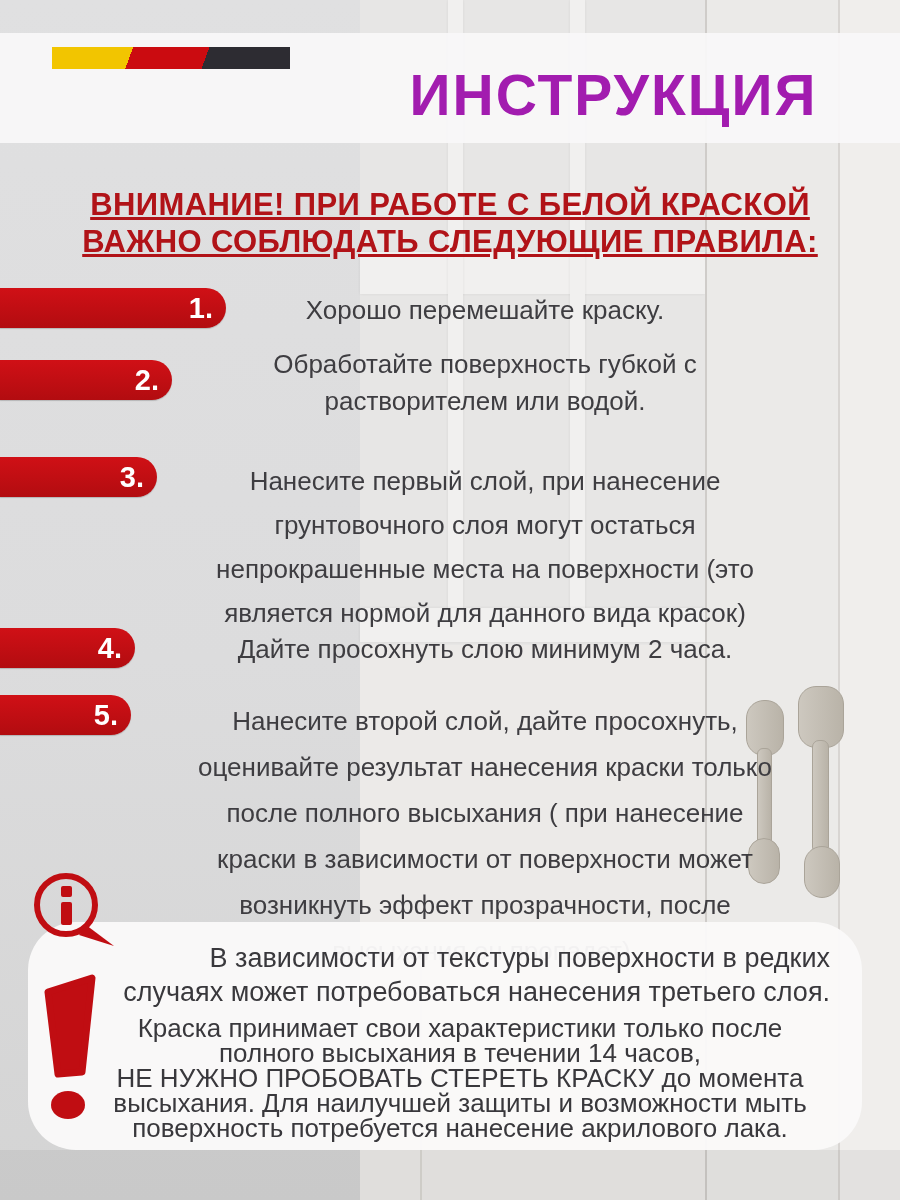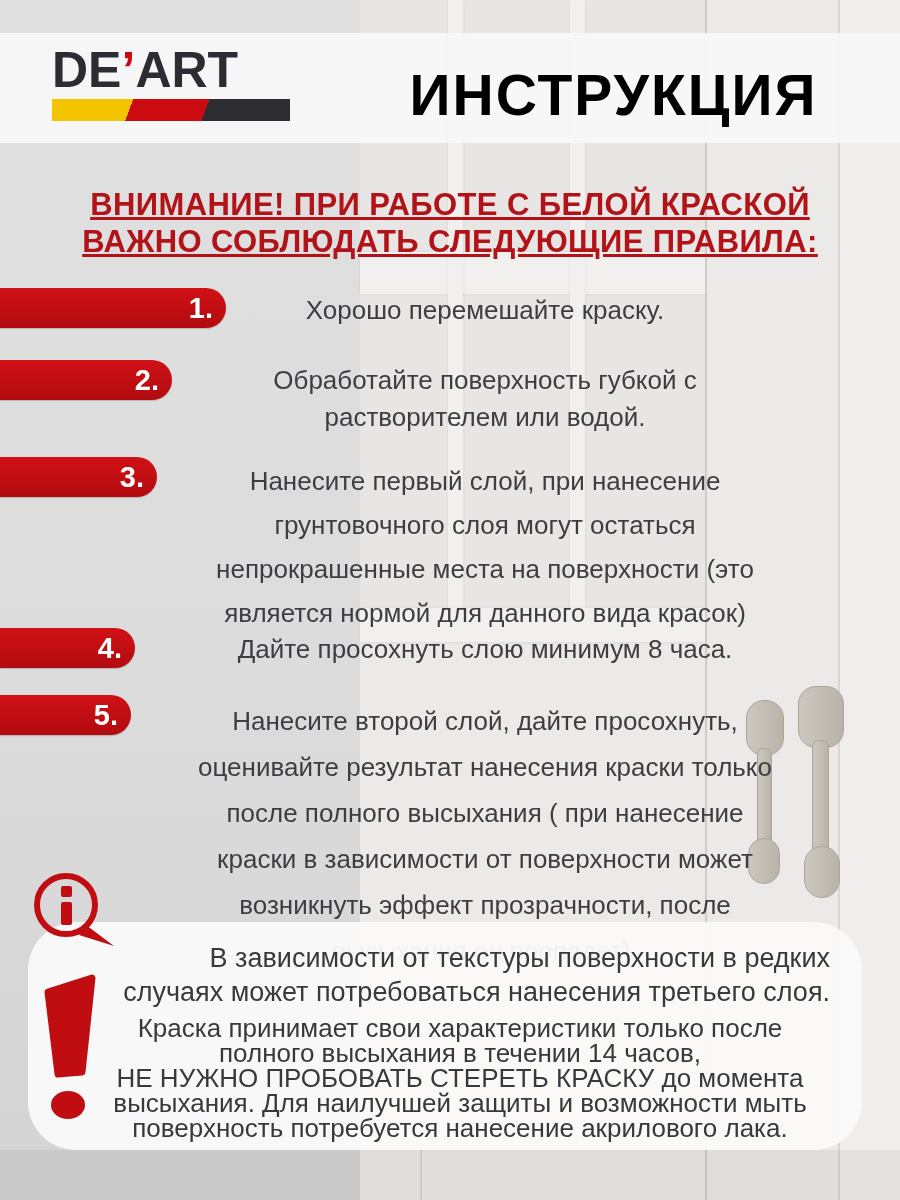--- a/index.html
+++ b/index.html
@@ -40,21 +40,21 @@
   .h-b-foot{left:804px;top:846px;width:34px;height:50px;}
 
   
   .band{left:0;top:33px;width:900px;height:110px;background:rgba(249,248,249,0.93);}
   .logo{left:52px;top:44px;width:240px;}
   .logo-text{font-size:50px;font-weight:800;letter-spacing:0;color:var(--logo-dark);line-height:52px;white-space:nowrap;}
   .logo-text .apos{color:var(--logo-red);}
   .logo-stripe{margin-top:3px;width:238px;height:22px;
     background:linear-gradient(110deg,var(--logo-yellow) 0 33%,var(--logo-red) 33% 64%,var(--logo-dark) 64% 100%);}
   .title{left:335px;right:8px;top:62px;text-align:center;font-size:57px;font-weight:800;
-    letter-spacing:2px;color:#000000;white-space:nowrap;}
+    letter-spacing:2px;color:#a21caf;white-space:nowrap;}
 
   
   .warning{left:0;right:0;top:186px;text-align:center;font-size:31px;font-weight:700;
     line-height:37px;color:var(--warnred);white-space:nowrap;letter-spacing:0.4px;text-decoration:underline;}
 
   
   .pill{height:40px;background:linear-gradient(180deg,#d01016,#b20c10);
     border-radius:0 21px 21px 0;box-shadow:0 1px 1px rgba(0,0,0,0.18);
     color:#fff;font-size:29px;font-weight:700;line-height:40px;text-align:right;
     padding-right:13px;box-sizing:border-box;}
@@ -89,38 +89,37 @@
 <div class="abs handle h-a-head"></div>
 <div class="abs handle h-a-stem"></div>
 <div class="abs handle h-a-foot"></div>
 <div class="abs handle h-b-head"></div>
 <div class="abs handle h-b-stem"></div>
 <div class="abs handle h-b-foot"></div>
 <div class="abs bg-bottom-shade"></div>
 
 <div class="abs band"></div>
 <div class="abs logo">
-  <div class="logo-text"><span>DE</span><span class="apos">’</span><span>ART</span></div>
   <div class="logo-stripe"></div>
 </div>
 <div class="abs title">ИНСТРУКЦИЯ</div>
 
 <div class="abs warning">ВНИМАНИЕ! ПРИ РАБОТЕ С БЕЛОЙ КРАСКОЙ<br>ВАЖНО СОБЛЮДАТЬ СЛЕДУЮЩИЕ ПРАВИЛА:</div>
 
 <div class="abs pill" style="left:0;top:288px;width:226px;">1.</div>
 <div class="abs item-text" style="top:291px;">Хорошо перемешайте краску.</div>
 
 <div class="abs pill" style="left:0;top:360px;width:172px;">2.</div>
-<div class="abs item-text lh37" style="top:362px;">Обработайте поверхность губкой с<br>растворителем или водой.</div>
+<div class="abs item-text lh37" style="top:346px;">Обработайте поверхность губкой с<br>растворителем или водой.</div>
 
 <div class="abs pill" style="left:0;top:457px;width:157px;">3.</div>
 <div class="abs item-text lh40" style="top:459px;">Нанесите первый слой, при нанесение<br>грунтовочного слоя могут остаться<br>непрокрашенные места на поверхности (это<br>является нормой для данного вида красок)</div>
 
 <div class="abs pill" style="left:0;top:628px;width:135px;">4.</div>
-<div class="abs item-text" style="top:630px;">Дайте просохнуть слою минимум 8 часа.</div>
+<div class="abs item-text" style="top:630px;">Дайте просохнуть слою минимум 2 часа.</div>
 
 <div class="abs pill" style="left:0;top:695px;width:131px;">5.</div>
 <div class="abs item-text tight" style="top:698px;">Нанесите второй слой, дайте просохнуть,<br>оценивайте результат нанесения краски только<br>после полного высыхания ( при нанесение<br>краски в зависимости от поверхности может<br>возникнуть эффект прозрачности, после<br>высыхания он пропадет).</div>
 
 <div class="abs panel"></div>
 
 <div class="abs icon-wrap" style="left:28px;top:868px;width:92px;height:82px;">
   <svg width="92" height="82" viewBox="0 0 92 82">
     <circle cx="38" cy="37" r="29" fill="none" stroke="#c00d12" stroke-width="6"></circle>
     <rect x="33" y="18" width="11" height="11" rx="2" fill="#c00d12"></rect>

